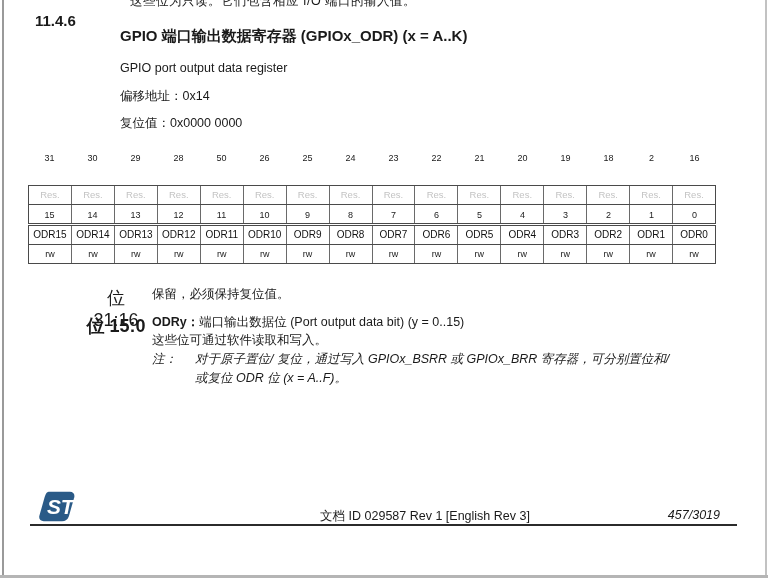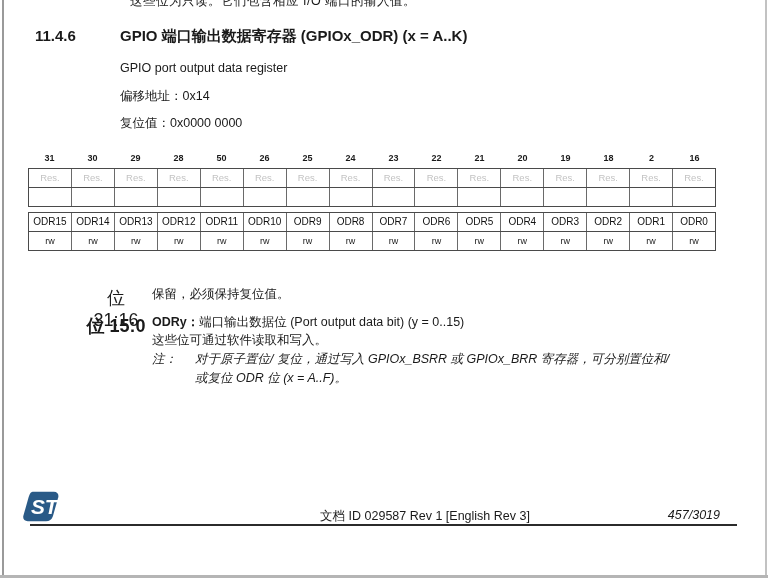--- a/index.html
+++ b/index.html
@@ -5,52 +5,52 @@
   html,body{margin:0;padding:0;background:#e8e8e8;}
   .page{
     position:relative; width:768px; height:578px; background:#ffffff;
     overflow:hidden; font-family:"Liberation Sans", sans-serif; color:#1a1a1a;
   }
   .edge-left{position:absolute;left:2px;top:0;width:2px;height:578px;background:#9a9a9a;}
   .edge-right{position:absolute;right:1px;top:0;width:2px;height:578px;background:#c2c2c2;}
   .edge-bottom{position:absolute;left:0;bottom:0;width:768px;height:3px;background:#b5b5b5;}
   .abs{position:absolute;}
   .clipped-top{left:130px; top:-7px; font-size:12.5px; letter-spacing:0.5px; white-space:nowrap;}
-  .sec-num{left:35px; top:27px; font-size:15px; font-weight:bold;}
+  .sec-num{left:35px; top:12px; font-size:15px; font-weight:bold;}
   .sec-title{left:120px; top:27px; font-size:15px; font-weight:bold;}
   .subtitle{left:120px; top:61px; font-size:12.5px;}
   .meta{font-size:12.5px;}
   .meta-offset{left:120px; top:88px;}
   .meta-reset{left:120px; top:115px;}
 
   
   .regbox{left:28px; width:688px;}
   .bitsrow{display:flex; height:13px;}
-  .bitsrow .cell{flex:1; text-align:center; font-size:9px; line-height:13px;font-weight:bold;}
+  .bitsrow .cell{flex:1; text-align:center; font-size:9px; line-height:13px;}
   .grid{border:1px solid #4a4a4a;}
   .grow{display:flex; height:18px; border-bottom:1px solid #4a4a4a;}
   .grow:last-child{border-bottom:0;}
   .grow .cell{flex:1; text-align:center; line-height:18px; border-right:1px solid #6a6a6a; overflow:hidden;}
   .grow .cell:last-child{border-right:0;}
   .row-res .cell{color:#c3c3c3; font-size:9.5px;}
   .row-empty .cell{font-size:9px;}
   .row-field .cell{font-size:10px; color:#111;}
   .row-acc .cell{font-size:9px;}
 
   
   .bitlabel{font-size:18px; text-align:center; width:60px;}
   .desc{font-size:12.5px; white-space:nowrap;}
   .bold{font-weight:bold;}
   .note{font-style:italic; font-size:12.5px; white-space:nowrap;}
 
   
   .footer-line{left:30px; top:524px; width:707px; height:2px; background:#2b2b2b;}
   .footer-doc{left:0; top:508px; width:768px; text-align:center; font-size:12.5px;padding-left:41px;}
   .footer-page{left:0; top:508px; width:720px; text-align:right; font-size:12.5px;font-style:italic;}
-  .logo{left:23px; top:491px; width:36px; height:30px;}
+  .logo{left:39px; top:491px; width:36px; height:30px;}
 </style>
 </head>
 <body>
 
 <div class="page">
   <div class="edge-left"></div>
   <div class="edge-right"></div>
 
   <div class="abs clipped-top">这些位为只读。它们包含相应 I/O 端口的输入值。</div>
 
@@ -78,21 +78,21 @@
         <span class="cell">24</span>
         <span class="cell">23</span>
         <span class="cell">22</span>
         <span class="cell">21</span>
         <span class="cell">20</span>
         <span class="cell">19</span>
         <span class="cell">18</span>
         <span class="cell">2</span>
         <span class="cell">16</span>
       </div>
-    <div class="grid" style="margin-top:3px;">
+    <div class="grid" style="margin-top:20px;">
       <div class="grow row-res">
           <span class="cell">Res.</span>
           <span class="cell">Res.</span>
           <span class="cell">Res.</span>
           <span class="cell">Res.</span>
           <span class="cell">Res.</span>
           <span class="cell">Res.</span>
           <span class="cell">Res.</span>
           <span class="cell">Res.</span>
           <span class="cell">Res.</span>
@@ -119,20 +119,38 @@
           <span class="cell"></span>
           <span class="cell"></span>
           <span class="cell"></span>
           <span class="cell"></span>
           <span class="cell"></span>
         </div>
     </div>
   </div>
 
   <div class="abs regbox" style="top:209px;">
+    <div class="bitsrow">
+        <span class="cell">15</span>
+        <span class="cell">14</span>
+        <span class="cell">13</span>
+        <span class="cell">12</span>
+        <span class="cell">11</span>
+        <span class="cell">10</span>
+        <span class="cell">9</span>
+        <span class="cell">8</span>
+        <span class="cell">7</span>
+        <span class="cell">6</span>
+        <span class="cell">5</span>
+        <span class="cell">4</span>
+        <span class="cell">3</span>
+        <span class="cell">2</span>
+        <span class="cell">1</span>
+        <span class="cell">0</span>
+      </div>
     <div class="grid" style="margin-top:3px;">
       <div class="grow row-field">
           <span class="cell">ODR15</span>
           <span class="cell">ODR14</span>
           <span class="cell">ODR13</span>
           <span class="cell">ODR12</span>
           <span class="cell">ODR11</span>
           <span class="cell">ODR10</span>
           <span class="cell">ODR9</span>
           <span class="cell">ODR8</span>

